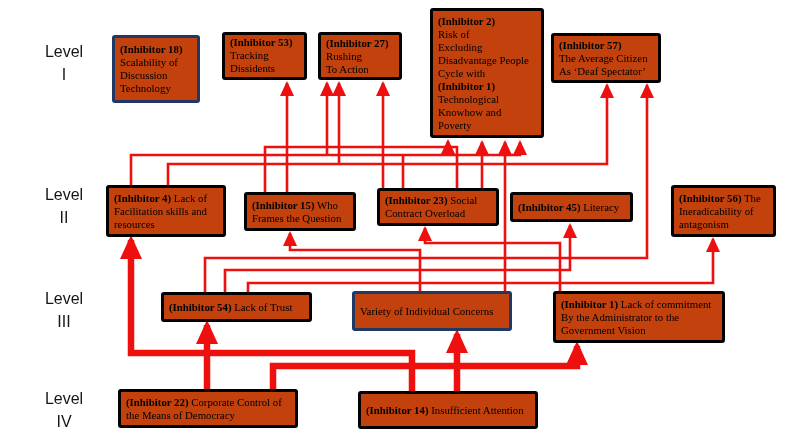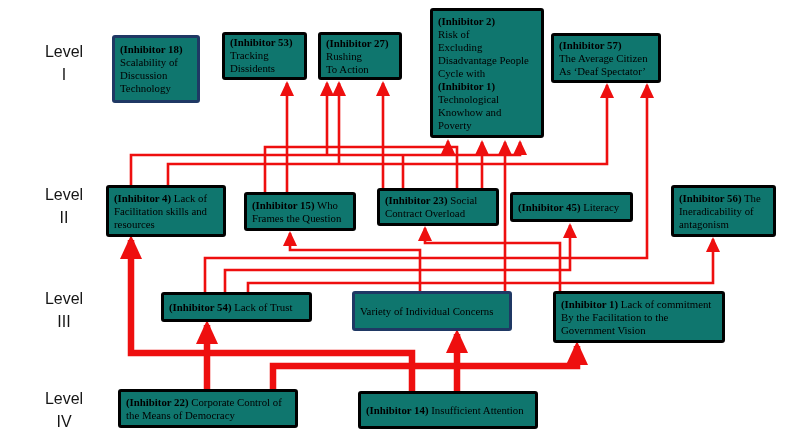--- a/index.html
+++ b/index.html
@@ -5,21 +5,21 @@
   html,body{margin:0;padding:0;background:#ffffff;}
   #canvas{
     position:relative;width:800px;height:443px;background:#ffffff;overflow:hidden;
     font-family:"Liberation Serif",serif;
   }
   #net{position:absolute;left:0;top:0;width:800px;height:443px;}
   #net polyline{fill:none;stroke:#ee0f0f;}
   #net polyline.thin{stroke-width:2.6px;}
   #net polyline.thick{stroke-width:6.5px;}
   .node{
-    position:absolute;box-sizing:border-box;background:#0f766e;
+    position:absolute;box-sizing:border-box;background:#c2410c;
     border:3.5px solid #000000;border-radius:3px;
     padding:2px 5px;display:flex;flex-direction:column;justify-content:center;
     font-size:10.8px;line-height:13px;color:#000;overflow:hidden;
   }
   .node.navy{border-color:#1f3864;border-width:3px;}
   .node .ln{white-space:nowrap;}
   .node .b{font-weight:bold;}
   .level-label{
     position:absolute;left:24px;width:80px;text-align:center;
     font-family:"Liberation Sans",sans-serif;font-size:16px;line-height:23px;
@@ -117,21 +117,21 @@
         <div class="ln"><span>antagonism</span></div>
       </div>
       <div class="node" style="left: 161px; top: 292px; width: 151px; height: 30px;">
         <div class="ln"><span class="b">(Inhibitor 54)</span><span> Lack of Trust</span></div>
       </div>
       <div class="node navy" style="left: 352px; top: 291px; width: 160px; height: 40px;">
         <div class="ln"><span>Variety of Individual Concerns</span></div>
       </div>
       <div class="node" style="left: 553px; top: 291px; width: 172px; height: 52px;">
         <div class="ln"><span class="b">(Inhibitor 1)</span><span> Lack of commitment</span></div>
-        <div class="ln"><span>By the  Facilitation to the</span></div>
+        <div class="ln"><span>By the  Administrator to the</span></div>
         <div class="ln"><span>Government Vision</span></div>
       </div>
       <div class="node" style="left: 118px; top: 389px; width: 180px; height: 39px;">
         <div class="ln"><span class="b">(Inhibitor 22)</span><span> Corporate Control of</span></div>
         <div class="ln"><span>the Means of Democracy</span></div>
       </div>
       <div class="node" style="left: 358px; top: 391px; width: 180px; height: 38px;">
         <div class="ln"><span class="b">(Inhibitor 14)</span><span> Insufficient Attention</span></div>
       </div>
     </div>

